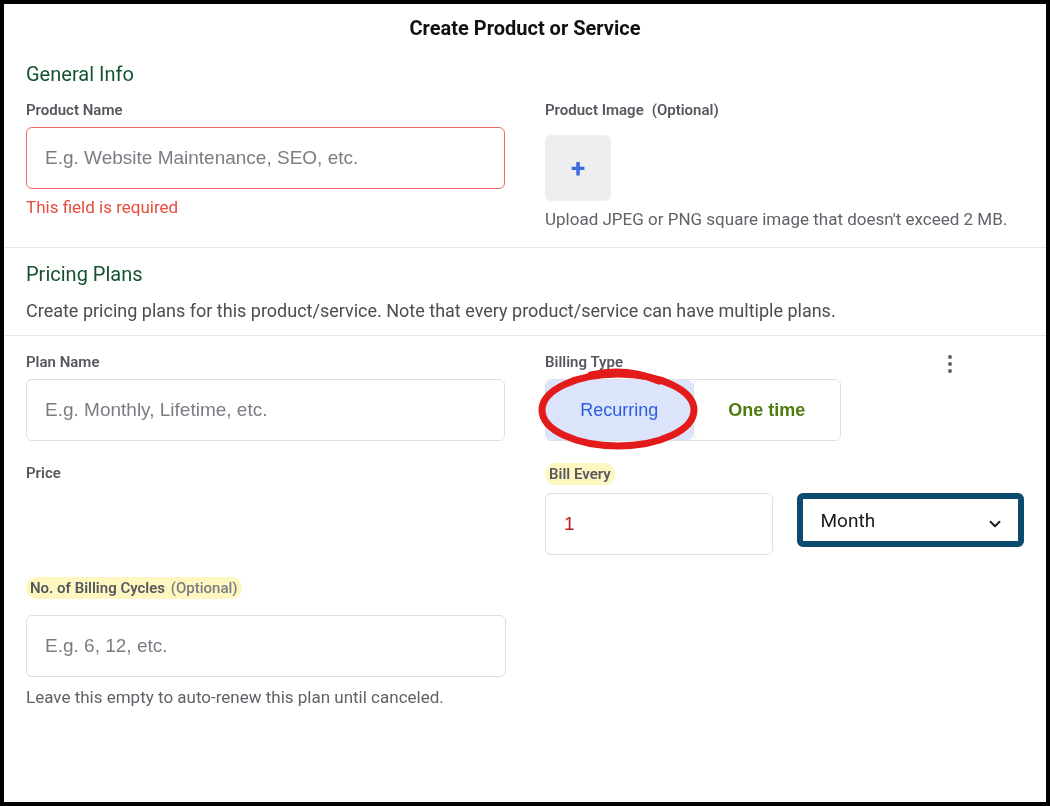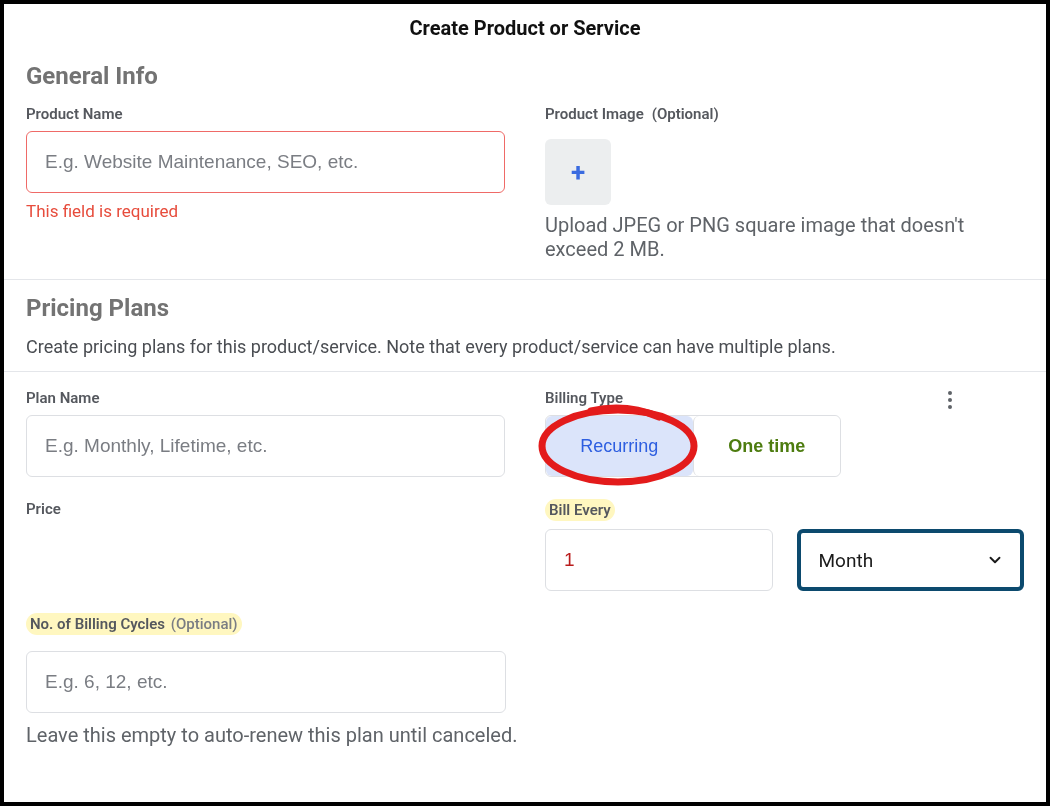--- a/index.html
+++ b/index.html
@@ -20,23 +20,23 @@
       padding: 0 22px;
     }
     h1.page-title {
       font-size: 20px;
       font-weight: 700;
       text-align: center;
       margin-bottom: 22px;
       color: #111;
     }
     h2.section-title {
-      font-size: 24px;
-      font-weight: 700;
-      color: #737373;
+      font-size: 20px;
+      font-weight: 400;
+      color: #14532d;
       margin-bottom: 14px;
     }
     .row {
       display: flex;
       gap: 40px;
       align-items: flex-start;
       margin-bottom: 8px;
     }
     .col {
       flex: 1;
@@ -85,21 +85,21 @@
       cursor: pointer;
       margin-bottom: 8px;
     }
     .plus-icon {
       font-size: 26px;
       font-weight: 700;
       color: #3a6be0;
       line-height: 1;
     }
     .hint-text {
-      font-size: 20px;
+      font-size: 17px;
       color: #5f6368;
       margin-top: 4px;
     }
     .divider-full {
       border: none;
       border-top: 1px solid #e4e6ea;
       margin: 18px -22px 14px -22px;
     }
     .divider-sub {
       border: none;
@@ -198,22 +198,22 @@
     }
     .bill-every-input-wrap {
       flex: 1;
     }
     .bill-period-wrap {
       flex: 1;
       position: relative;
     }
     .select {
       width: 100%;
-      height: 62px;
-      border: 4px solid #0c4a6e;
+      height: 54px;
+      border: 6px solid #0c4a6e;
       border-radius: 6px;
       padding: 0 18px;
       font-size: 19px;
       color: #1a1a1a;
       background: #fff;
       appearance: none;
       cursor: pointer;
     }
     .chevron {
       position: absolute;

